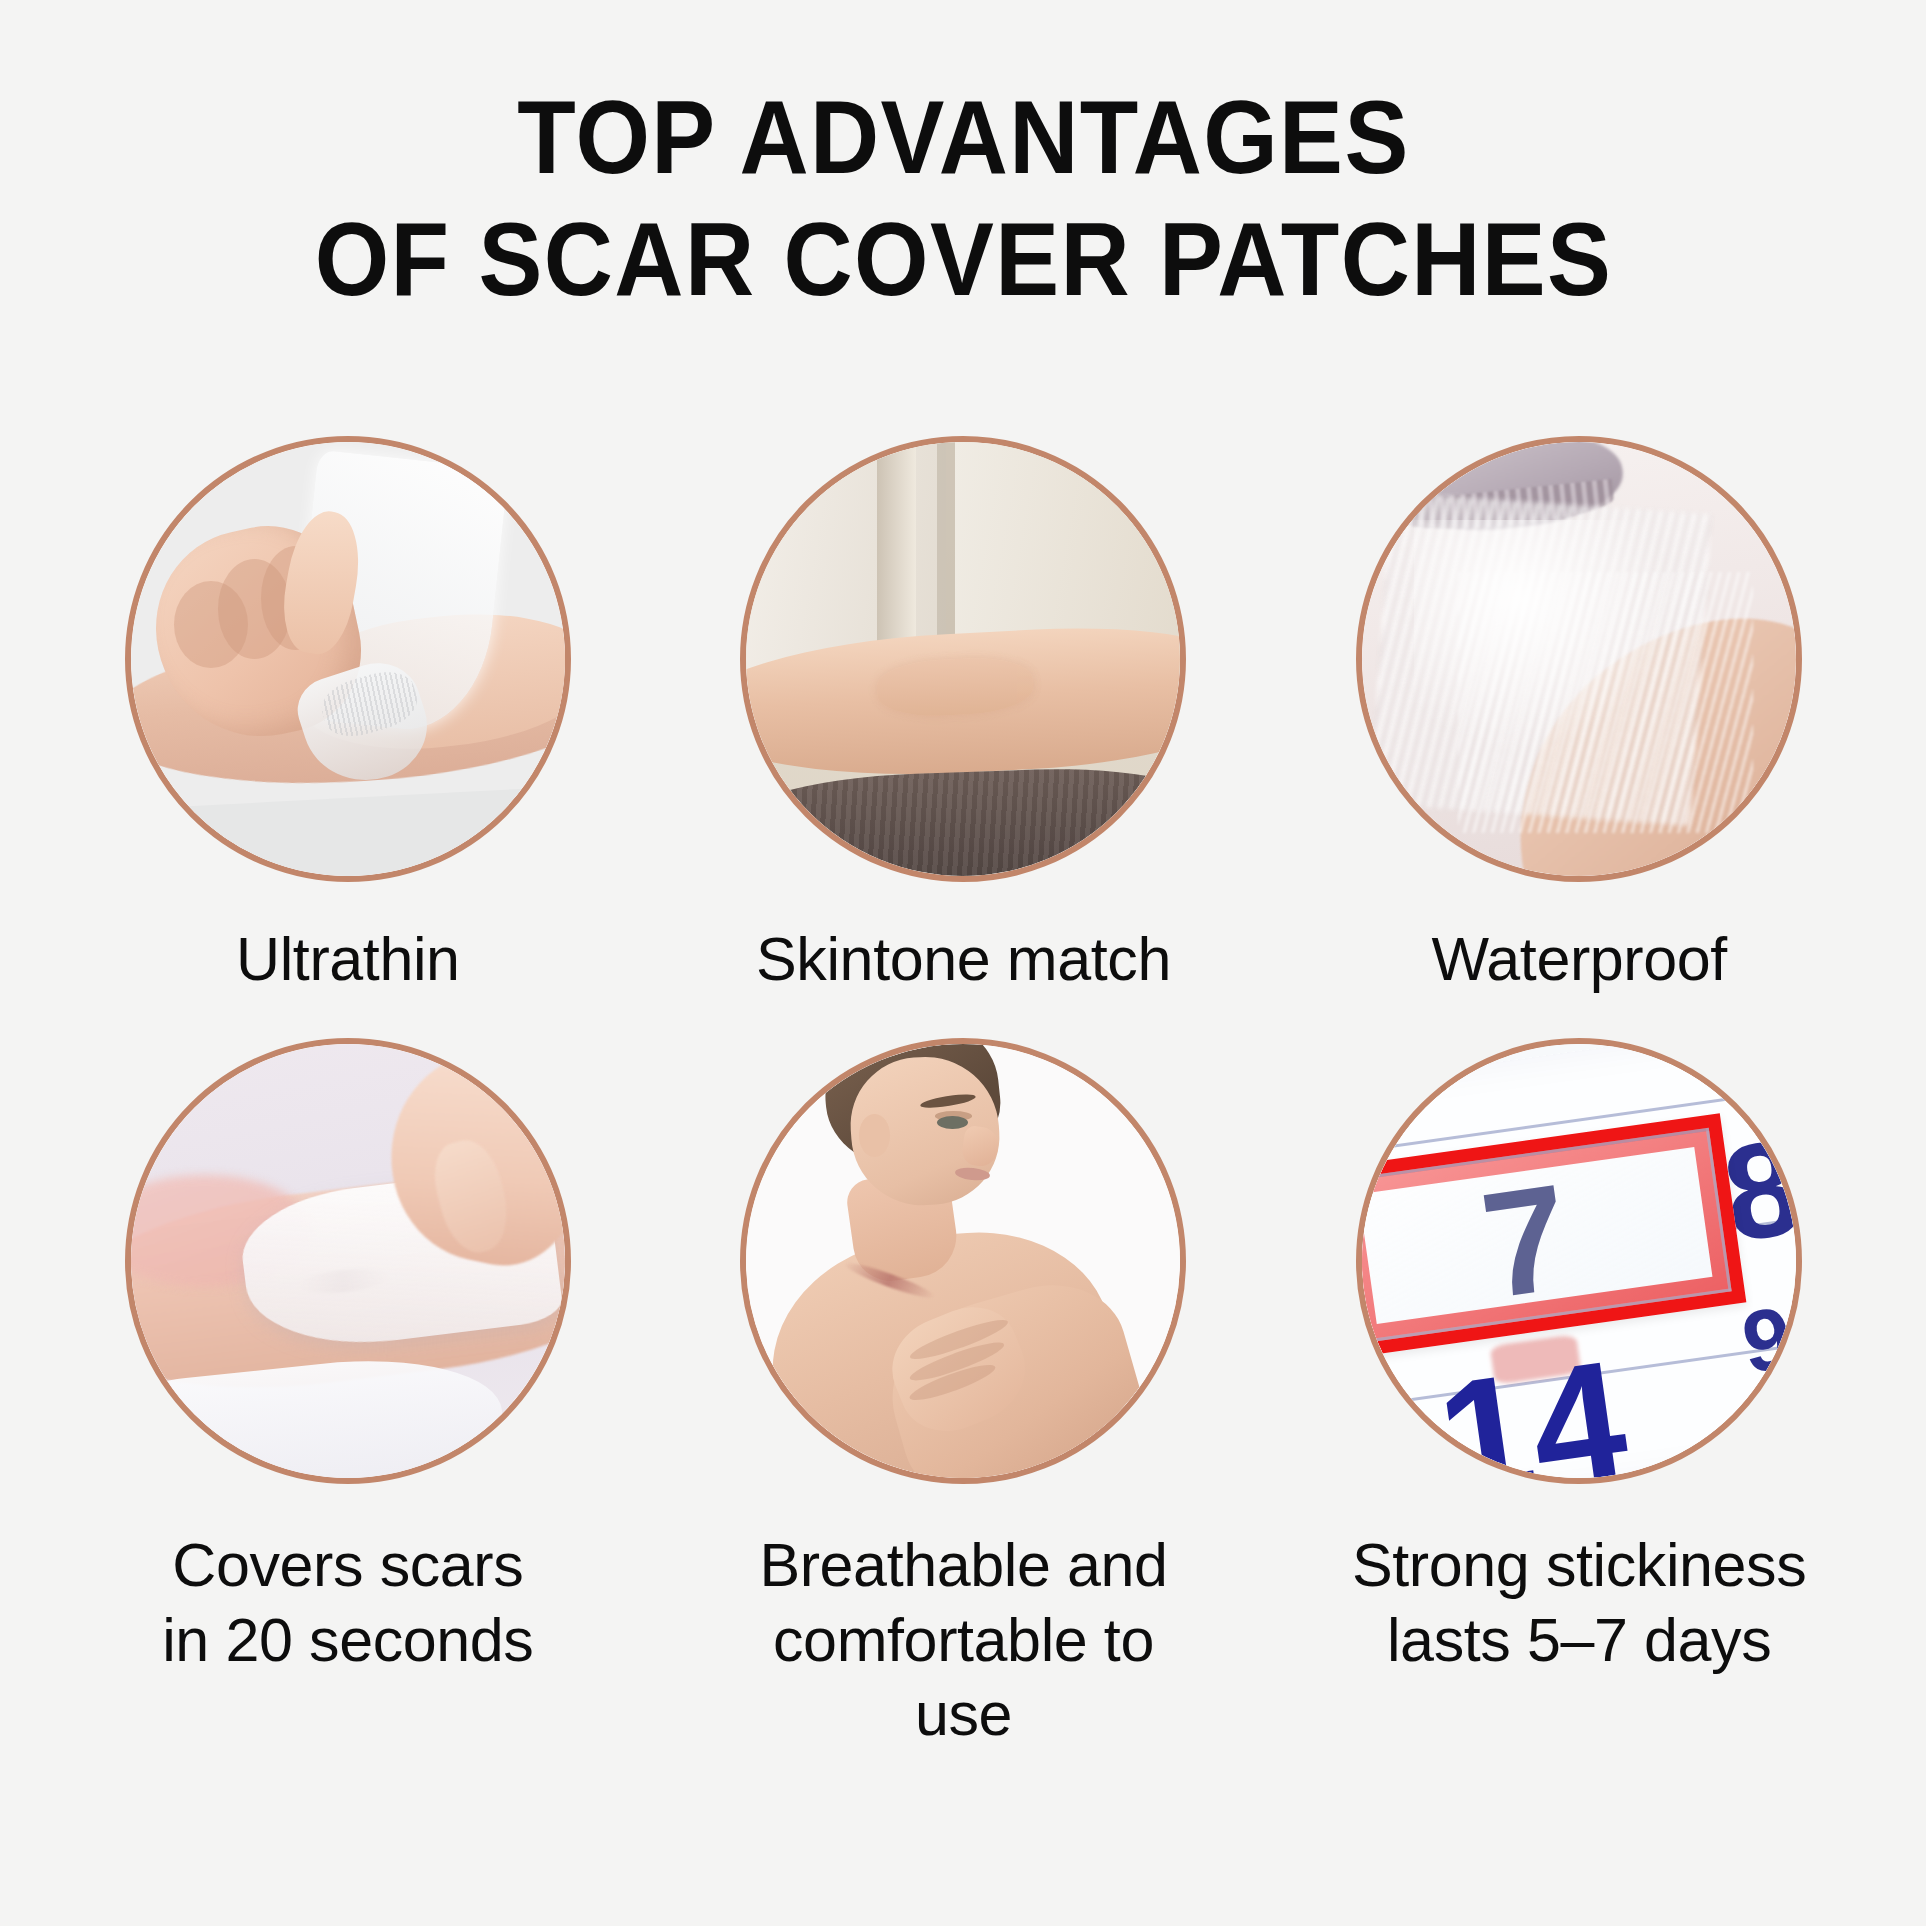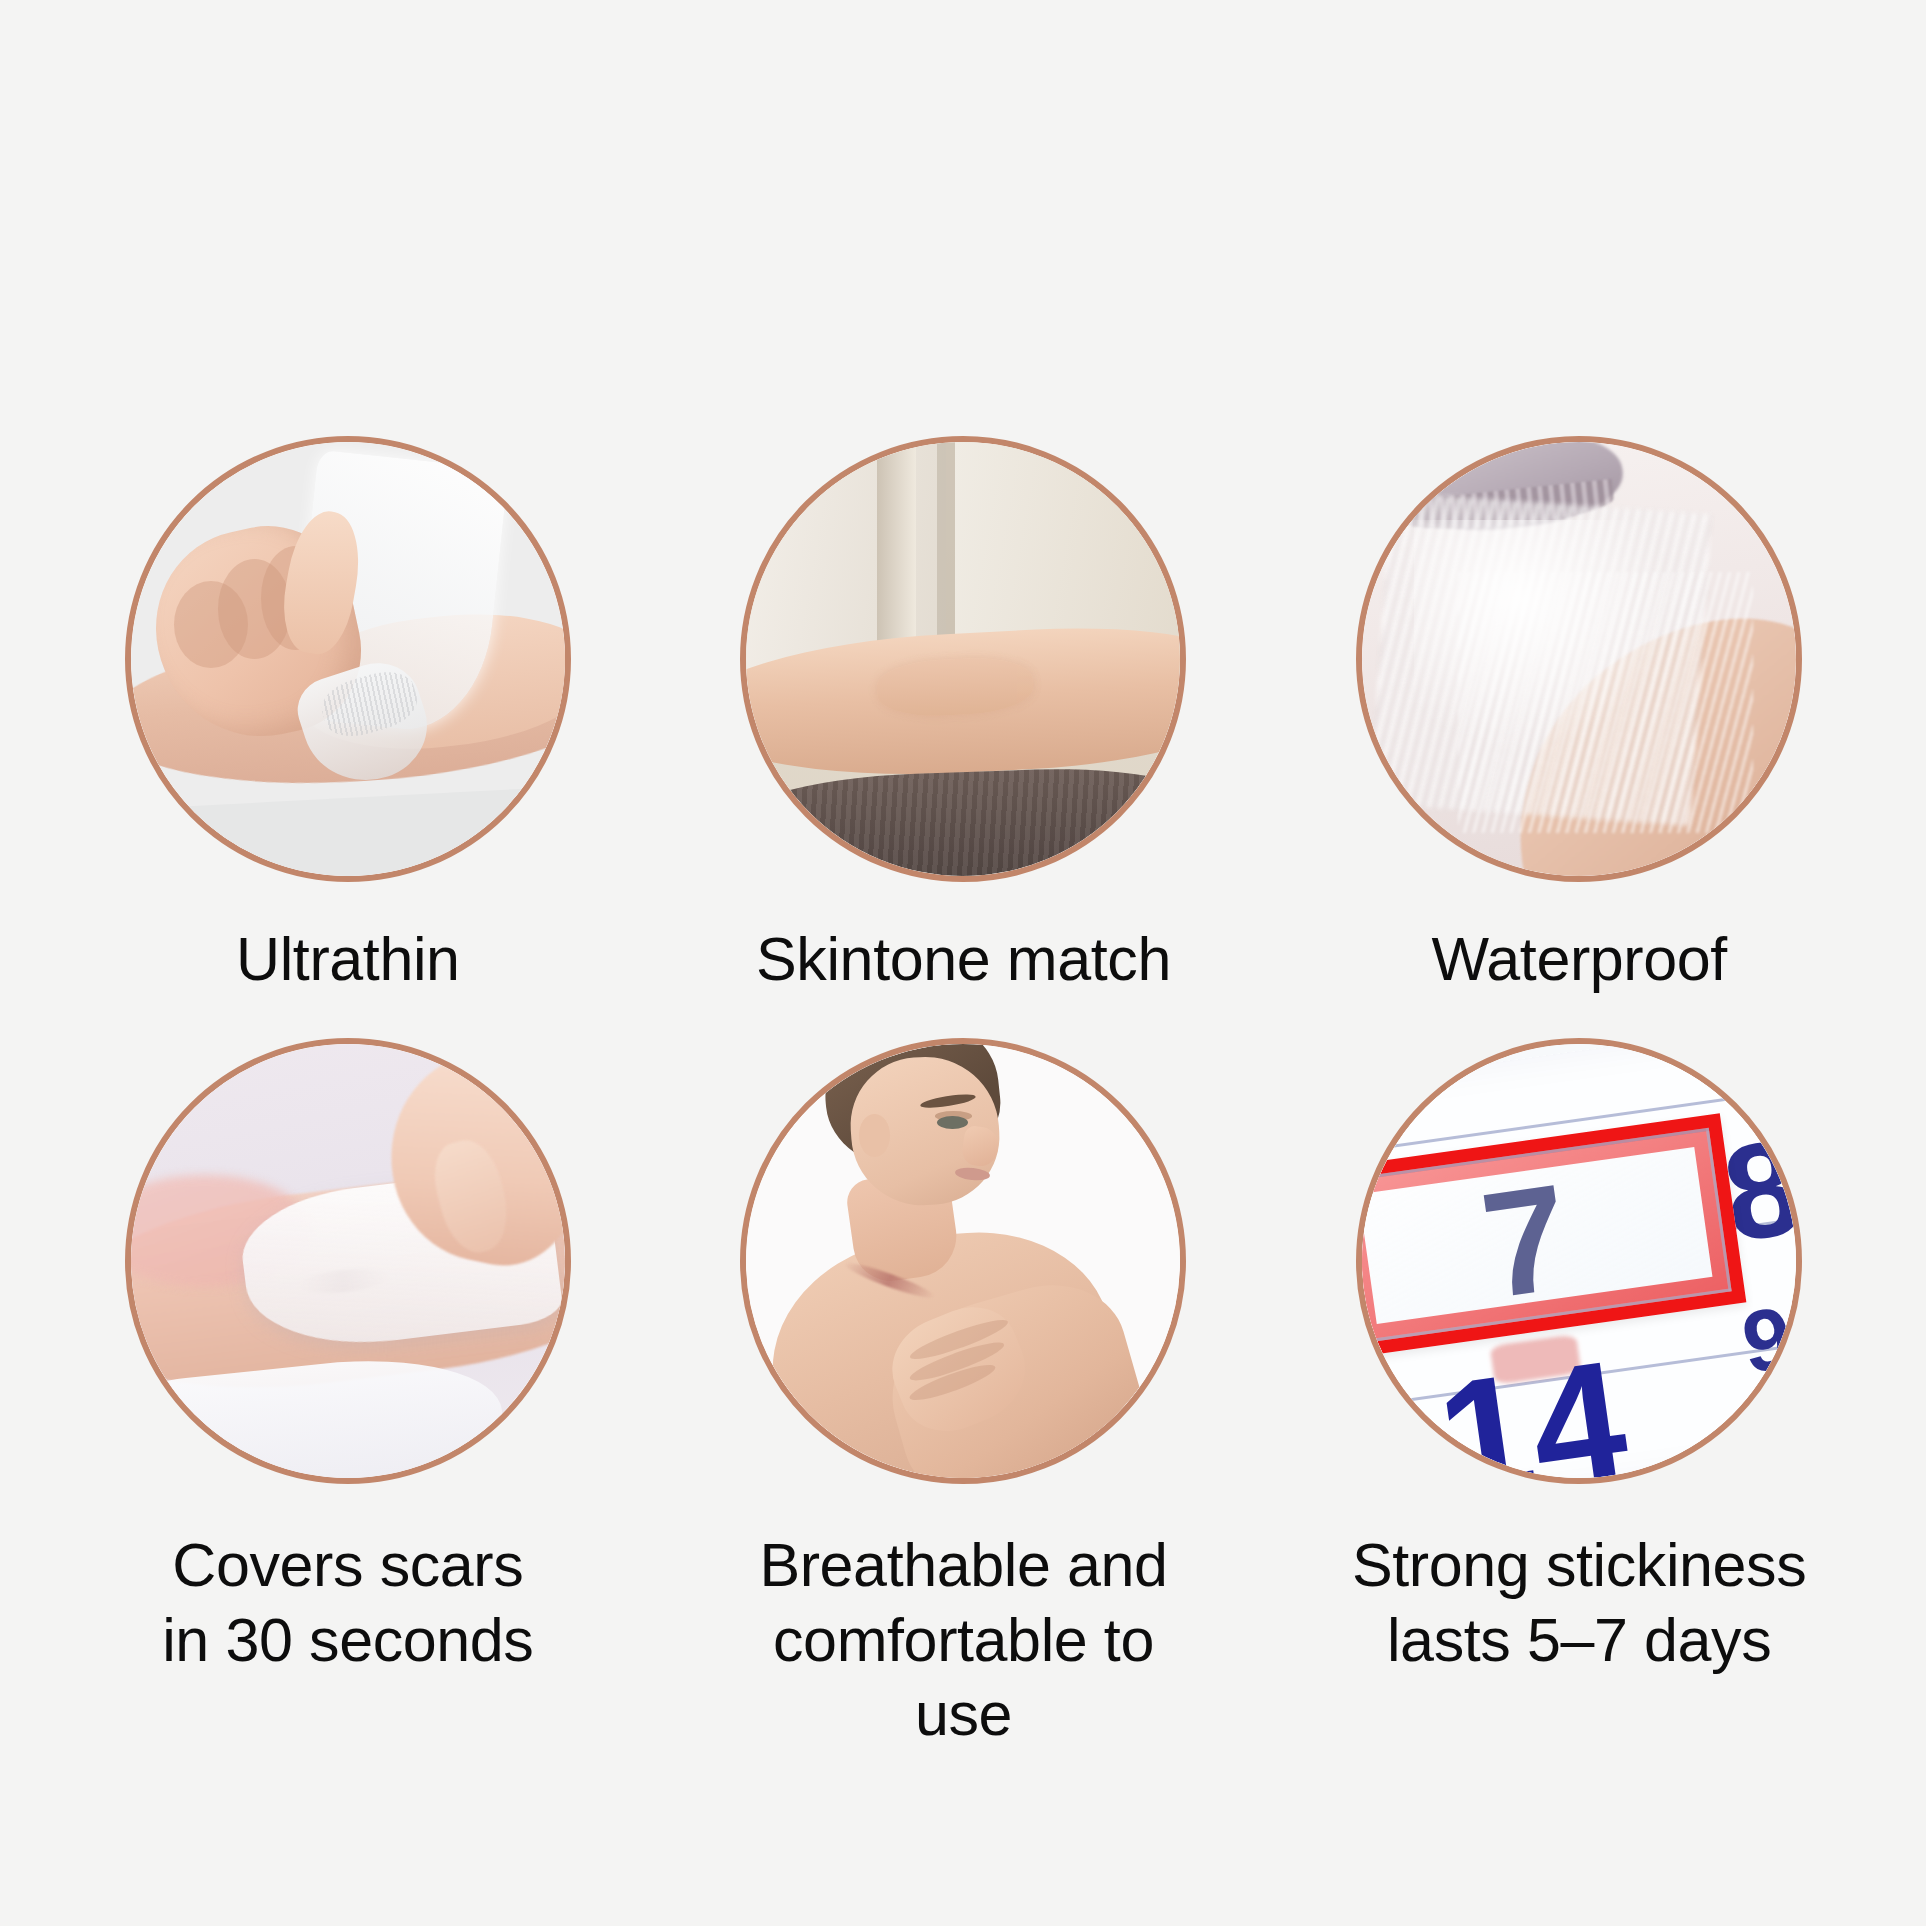--- a/index.html
+++ b/index.html
@@ -427,20 +427,24 @@
     transform:rotate(-8deg);
     filter:blur(2px);
   }
   .a6-crop { position:absolute; inset:0; overflow:hidden; border-radius:50%; }
 </style>
 </head>
 <body>
 
 <div class="page">
 
+  <div class="title-block">
+    <span class="title-line">TOP ADVANTAGES</span>
+    <span class="title-line">OF SCAR COVER PATCHES</span>
+  </div>
 
   <div class="grid">
 
     <div class="cell row1">
       <div class="circle-wrap">
         <div class="art">
           <div class="a1-bg"></div>
           <div class="a1-table"></div>
           <div class="a1-forearm"></div>
           <div class="a1-forearm2"></div>
@@ -496,21 +500,21 @@
           <div class="a4-arm"></div>
           <div class="a4-pink"></div>
           <div class="a4-scar"></div>
           <div class="a4-sheet"></div>
           <div class="a4-sheet2"></div>
           <div class="a4-hand"></div>
           <div class="a4-finger"></div>
         </div>
       </div>
       <div class="label">Covers scars
-in 30 seconds</div>
+in 20 seconds</div>
     </div>
 
     <div class="cell row2">
       <div class="circle-wrap">
         <div class="art">
           <div class="a5-bg"></div>
           <div class="a5-shoulder"></div>
           <div class="a5-neck"></div>
           <div class="a5-hair"></div>
           <div class="a5-head"></div>

